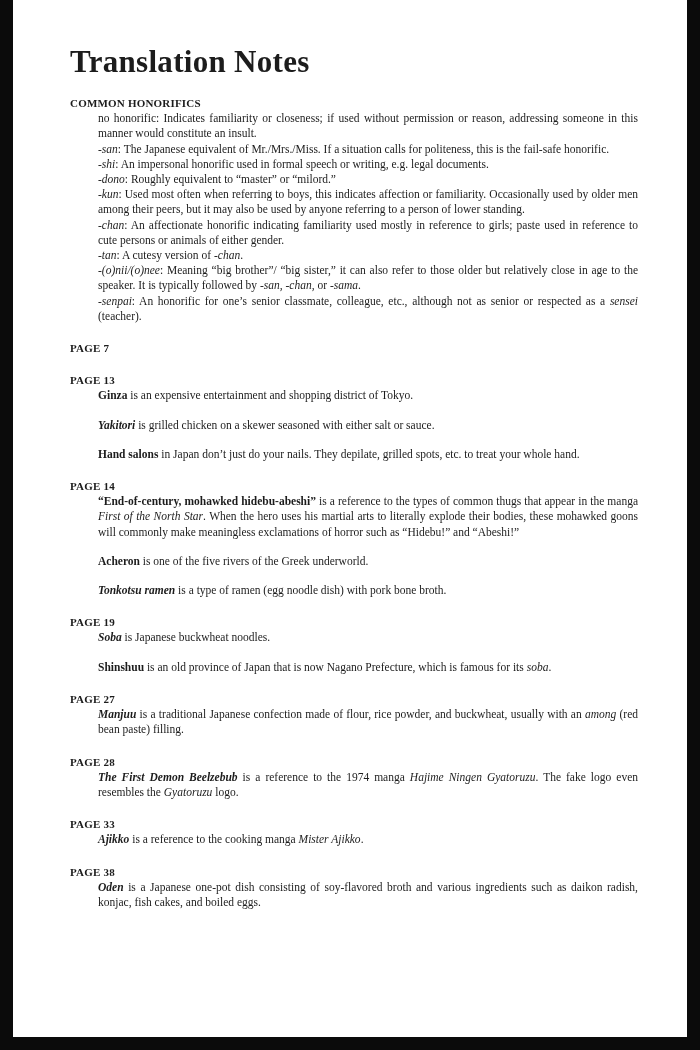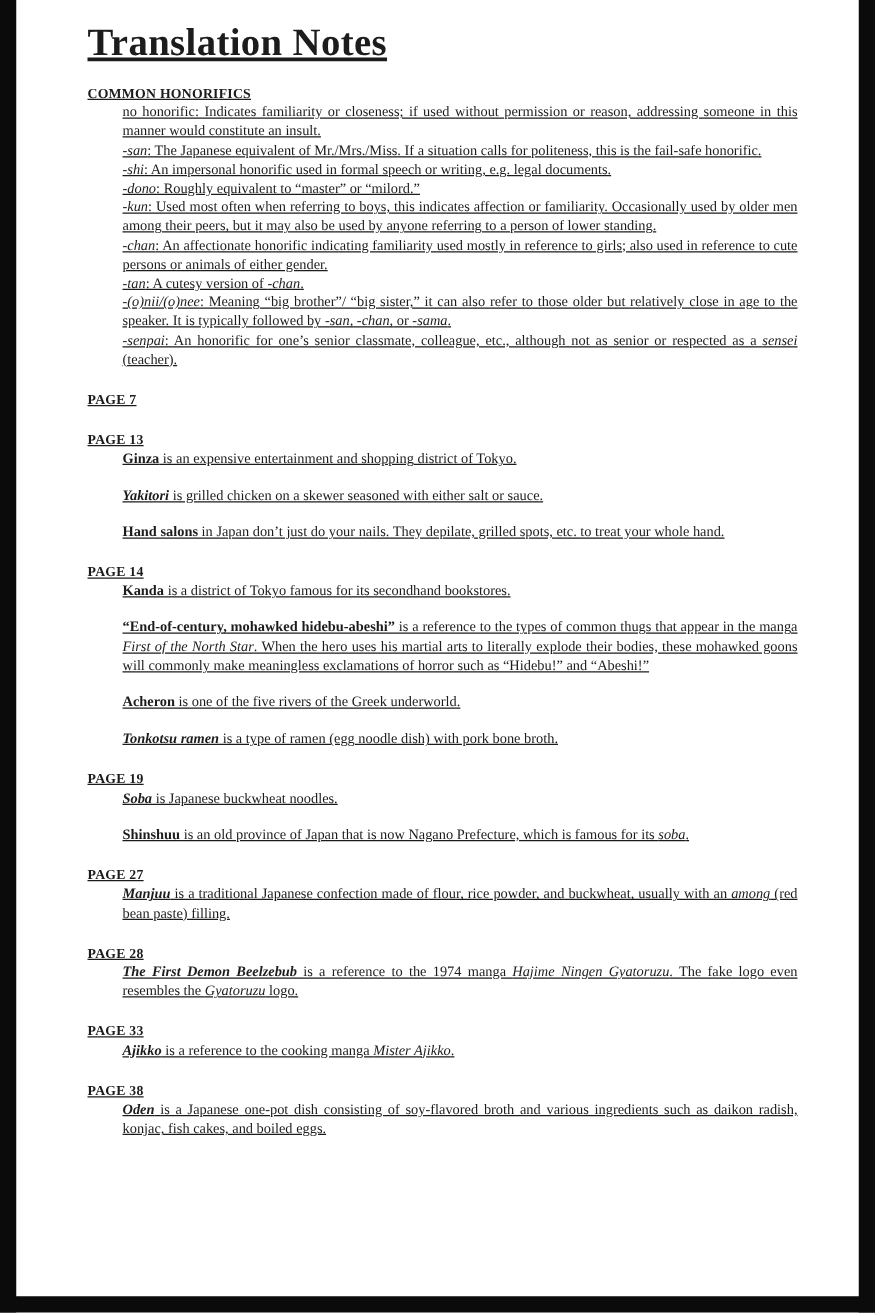--- a/index.html
+++ b/index.html
@@ -12,23 +12,22 @@
     overflow: hidden;
   }
   .edge { position: absolute; background: var(--edge, #0b0b0b); }
   .edge-left   { left: 0; top: 0; width: 13px; height: 1050px; }
   .edge-right  { right: 0; top: 0; width: 13px; height: 1050px; }
   .edge-bottom { left: 0; bottom: 0; width: 700px; height: 13px; }
 
   .content {
     position: absolute;
     left: 70px;
-    top: 16px;
+    top: 44px;
     width: 568px;
-    text-decoration: underline;
   }
   .title {
     font-size: 31px;
     font-weight: bold;
     letter-spacing: 0.3px;
     margin-bottom: 16px;
   }
   .sections section { margin-top: 17px; }
   .sections section:first-child { margin-top: 0; }
   .sections h2 {
@@ -59,37 +58,36 @@
 <div class="content">
   <h1 class="title">Translation Notes</h1>
   <div class="sections">
       <section class="tight">
         <h2>COMMON HONORIFICS</h2>
         <p><span>no honorific: Indicates familiarity or closeness; if used without permission or reason, addressing someone in this manner would constitute an insult.</span></p>
         <p><span class="s-i">-san</span><span>: The Japanese equivalent of Mr./Mrs./Miss. If a situation calls for politeness, this is the fail-safe honorific.</span></p>
         <p><span class="s-i">-shi</span><span>: An impersonal honorific used in formal speech or writing, e.g. legal documents.</span></p>
         <p><span class="s-i">-dono</span><span>: Roughly equivalent to “master” or “milord.”</span></p>
         <p><span class="s-i">-kun</span><span>: Used most often when referring to boys, this indicates affection or familiarity. Occasionally used by older men among their peers, but it may also be used by anyone referring to a person of lower standing.</span></p>
-        <p><span class="s-i">-chan</span><span>: An affectionate honorific indicating familiarity used mostly in reference to girls; also used in reference to cute persons or animals of either gender.</span></p>
+        <p><span class="s-i">-chan</span><span>: An affectionate honorific indicating familiarity used mostly in reference to girls; paste used in reference to cute persons or animals of either gender.</span></p>
         <p><span class="s-i">-tan</span><span>: A cutesy version of </span><span class="s-i">-chan</span><span>.</span></p>
         <p><span class="s-i">-(o)nii/(o)nee</span><span>: Meaning “big brother”/ “big sister,” it can also refer to those older but relatively close in age to the speaker. It is typically followed by </span><span class="s-i">-san, -chan,</span><span> or </span><span class="s-i">-sama</span><span>.</span></p>
         <p><span class="s-i">-senpai</span><span>: An honorific for one’s senior classmate, colleague, etc., although not as senior or respected as a </span><span class="s-i">sensei</span><span> (teacher).</span></p>
       </section>
       <section>
         <h2>PAGE 7</h2>
       </section>
       <section>
         <h2>PAGE 13</h2>
         <p><span class="s-b">Ginza</span><span> is an expensive entertainment and shopping district of Tokyo.</span></p>
         <p><span class="s-bi">Yakitori</span><span> is grilled chicken on a skewer seasoned with either salt or sauce.</span></p>
         <p><span class="s-b">Hand salons</span><span> in Japan don’t just do your nails. They depilate, grilled spots, etc. to treat your whole hand.</span></p>
       </section>
       <section>
         <h2>PAGE 14</h2>
-        <p><span class="s-b">Kanda</span><span> is a district of Tokyo famous for its secondhand bookstores.</span></p>
         <p><span class="s-b">“End-of-century, mohawked hidebu-abeshi”</span><span> is a reference to the types of common thugs that appear in the manga </span><span class="s-i">First of the North Star</span><span>. When the hero uses his martial arts to literally explode their bodies, these mohawked goons will commonly make meaningless exclamations of horror such as “Hidebu!” and “Abeshi!”</span></p>
         <p><span class="s-b">Acheron</span><span> is one of the five rivers of the Greek underworld.</span></p>
         <p><span class="s-bi">Tonkotsu ramen</span><span> is a type of ramen (egg noodle dish) with pork bone broth.</span></p>
       </section>
       <section>
         <h2>PAGE 19</h2>
         <p><span class="s-bi">Soba</span><span> is Japanese buckwheat noodles.</span></p>
         <p><span class="s-b">Shinshuu</span><span> is an old province of Japan that is now Nagano Prefecture, which is famous for its </span><span class="s-i">soba</span><span>.</span></p>
       </section>
       <section>

